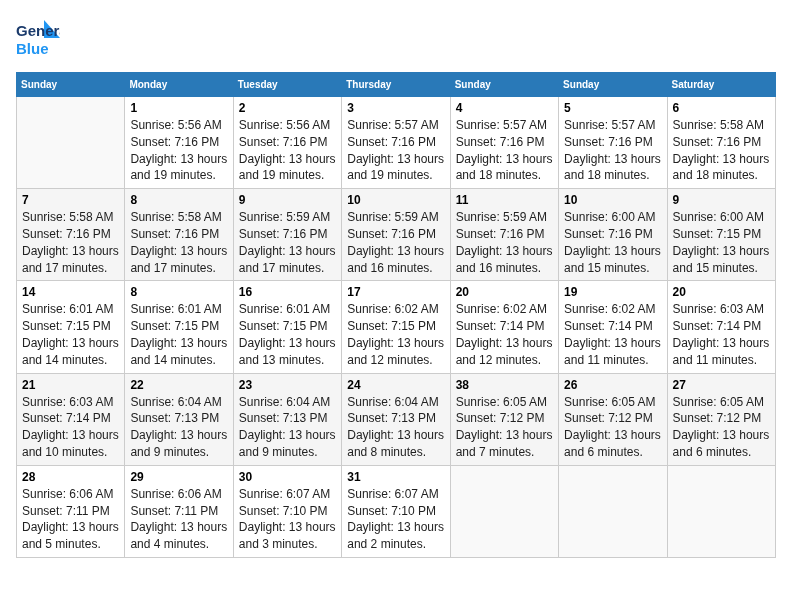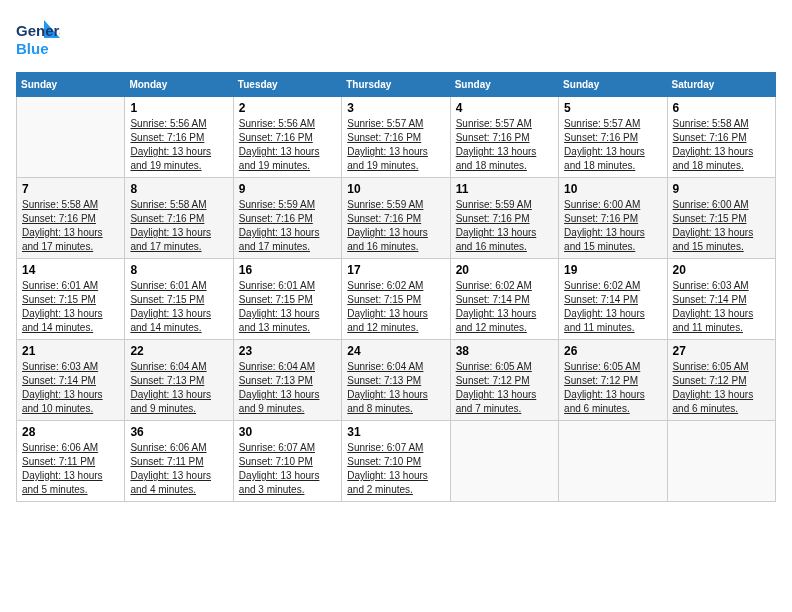--- a/index.html
+++ b/index.html
@@ -58,23 +58,22 @@
       background: #f9f9f9;
     }
     .day-num {
       font-weight: bold;
       font-size: 12px;
       display: block;
       margin-bottom: 2px;
     }
     .day-info {
       color: #222;
-      font-size: 10px;
+      font-size: 12px;
       line-height: 1.4;
-      text-decoration: underline;
     }
     tr:nth-child(even) td {
       background: #f5f5f5;
     }
     tr:nth-child(even) td.empty {
       background: #efefef;
     }
   </style>
 </head>
 <body>
@@ -306,21 +305,21 @@
       </tr>
       <tr>
         <td>
           <span class="day-num">28</span>
           <div class="day-info" style="white-space: pre-line;">Sunrise: 6:06 AM
 Sunset: 7:11 PM
 Daylight: 13 hours
 and 5 minutes.</div>
         </td>
         <td>
-          <span class="day-num">36</span>
+          <span class="day-num">29</span>
           <div class="day-info" style="white-space: pre-line;">Sunrise: 6:06 AM
 Sunset: 7:11 PM
 Daylight: 13 hours
 and 4 minutes.</div>
         </td>
         <td>
           <span class="day-num">30</span>
           <div class="day-info" style="white-space: pre-line;">Sunrise: 6:07 AM
 Sunset: 7:10 PM
 Daylight: 13 hours

